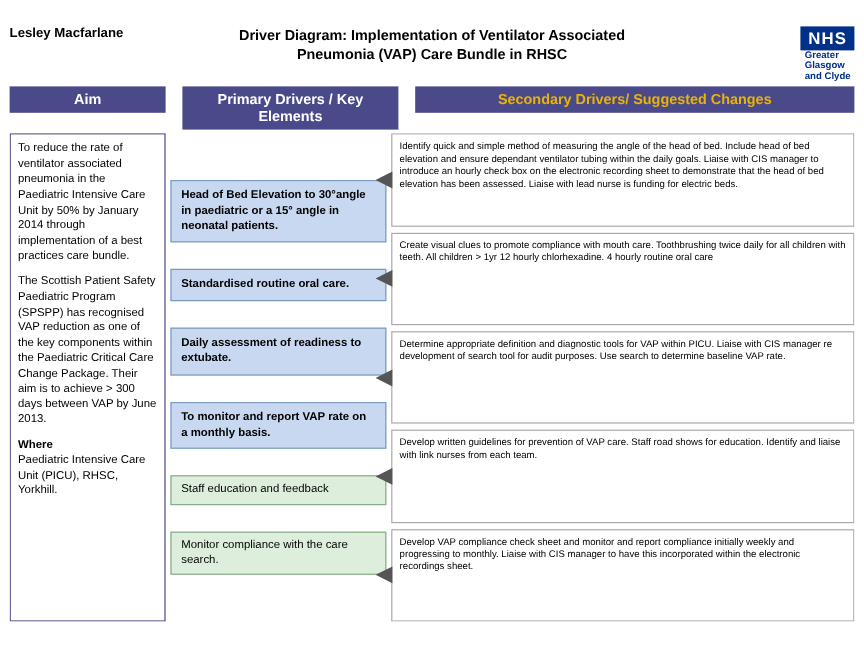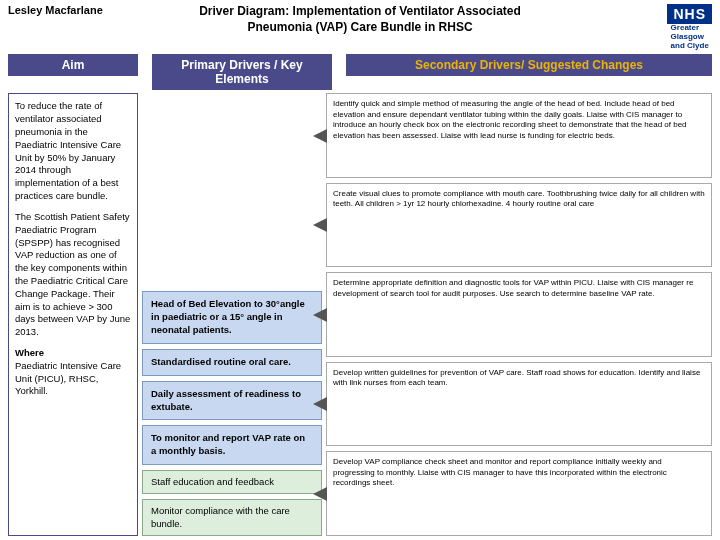--- a/index.html
+++ b/index.html
@@ -8,21 +8,21 @@
       font-size: 11px;
       background: #fff;
       width: 720px;
       height: 540px;
       overflow: hidden;
       position: relative;
     }
     .page-wrapper {
       width: 720px;
       height: 540px;
-      padding: 4px 8px;
+      padding: 22px 8px;
       display: flex;
       flex-direction: column;
     }
     .header {
       display: flex;
       justify-content: space-between;
       align-items: flex-start;
       margin-bottom: 4px;
     }
     .header-center {
@@ -170,21 +170,21 @@
 
     <div style="width:130px; border:1px solid #4a4a8a; padding:6px; font-size:9.5px; line-height:1.35; display:flex; flex-direction:column; gap:8px;">
       <div>To reduce the rate of ventilator associated pneumonia in the Paediatric Intensive Care Unit by 50% by January 2014 through implementation of a best practices care bundle.</div>
       <div>The Scottish Patient Safety Paediatric Program (SPSPP) has recognised VAP reduction as one of the key components within the Paediatric Critical Care Change Package. Their aim is to achieve &gt; 300 days between VAP by June 2013.</div>
       <div>
         <div style="font-weight:bold;">Where</div>
         <div>Paediatric Intensive Care Unit (PICU), RHSC, Yorkhill.</div>
       </div>
     </div>
 
-    <div style="width:180px; display:flex; flex-direction:column; gap:5px; justify-content:flex-end;">
+    <div style="width:180px; display:flex; flex-direction:column; gap:22px; justify-content:center;">
 
       <div class="driver-box" style="position:relative;">
         <span>Head of Bed Elevation to 30°angle in paediatric or a 15° angle in neonatal patients.</span>
       </div>
 
       <div class="driver-box" style="position:relative;">
         <span>Standardised routine oral care.</span>
       </div>
 
       <div class="driver-box" style="position:relative;">
@@ -193,21 +193,21 @@
 
       <div class="driver-box" style="position:relative;">
         <span>To monitor and report VAP rate on a monthly basis.</span>
       </div>
 
       <div class="driver-box-sm" style="position:relative;">
         <span>Staff education and feedback</span>
       </div>
 
       <div class="driver-box-sm" style="position:relative;">
-        <span>Monitor compliance with the care bundle.</span>
+        <span>Monitor compliance with the care search.</span>
       </div>
     </div>
 
     <div style="flex:1; display:flex; flex-direction:column; gap:5px; justify-content:space-around;">
 
       <div class="secondary-box">
         <div class="arrow-left"></div>
         <span>Identify quick and simple method of measuring the angle of the head of bed.
 Include head of bed elevation and ensure dependant ventilator tubing within the daily goals.
 Liaise with CIS manager to introduce an hourly check box on the electronic recording sheet to demonstrate that the head of bed elevation has been assessed.

